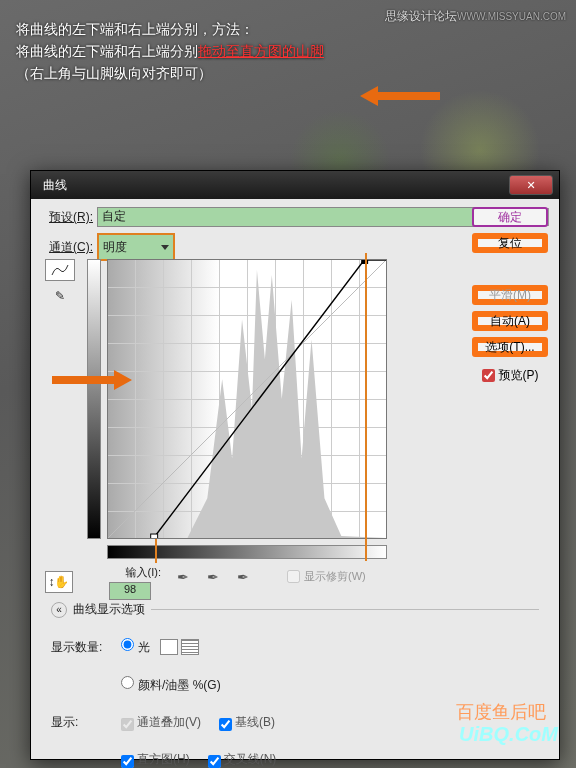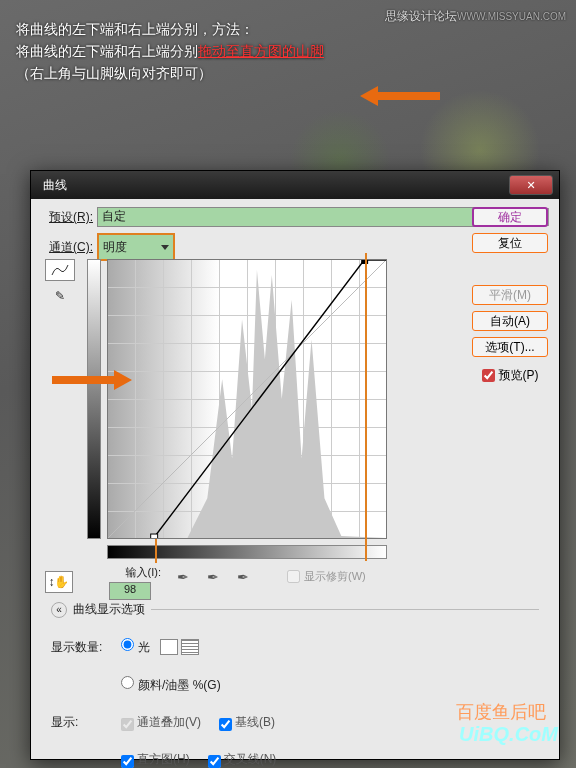--- a/index.html
+++ b/index.html
@@ -18,21 +18,21 @@
   .body{padding:8px 10px;font-size:12px;color:#222}
   .row{display:flex;align-items:center;margin-bottom:6px}
   .lbl{width:56px;text-align:right;padding-right:4px;text-decoration:underline}
   .lbln{text-decoration:none}
   .preset{flex:1;height:20px;background:#a5d6a5;border:1px solid #888;display:flex;justify-content:space-between;padding:0 4px;margin-right:6px}
   .preset .tri{border-left:4px solid transparent;border-right:4px solid transparent;border-top:5px solid #333}
   .menuico{width:20px;height:18px;border:1px solid #999;display:flex;align-items:center;justify-content:center;font-size:10px}
   .chsel{width:78px;height:20px;background:#a5d6a5;border:2px solid #e08020;display:flex;align-items:center;justify-content:space-between;padding:12px 4px}
   .chsel .tri{border-left:4px solid transparent;border-right:4px solid transparent;border-top:5px solid #333}
   .rpanel{position:absolute;right:10px;top:36px;width:78px;display:flex;flex-direction:column;gap:6px;align-items:center}
-  .btn{width:76px;height:20px;background:#f4f4f4;border:1px solid #f97316;border-radius:3px;font-size:12px;display:flex;align-items:center;justify-content:center;cursor:pointer}
+  .btn{width:76px;height:20px;background:#f4f4f4;border:6px solid #f97316;border-radius:3px;font-size:12px;display:flex;align-items:center;justify-content:center;cursor:pointer}
   .btn.hl{border:2px solid #a030a0;color:#a030a0}
   .btn.dim{color:#999}
   .chk{display:flex;align-items:center;gap:4px;font-size:12px;margin-top:4px}
   .chk input{accent-color:#d04040}
   .tool{width:30px;height:22px;border:1px solid #888;background:#fff;display:flex;align-items:center;justify-content:center;margin-bottom:4px}
   .graph{position:absolute;left:76px;top:88px;width:280px;height:280px;border:1px solid #777;background:linear-gradient(to right,#aaa 0,#fff 40%,#fff 100%)}
   .grid{position:absolute;inset:0;background-image:repeating-linear-gradient(to right,transparent 0,transparent 27px,#ccc 27px,#ccc 28px),repeating-linear-gradient(to bottom,transparent 0,transparent 27px,#ccc 27px,#ccc 28px)}
   .hist{position:absolute;bottom:0;left:0;right:0;height:100%;}
   .diag{position:absolute;inset:0}
   .grad-v{position:absolute;left:56px;top:88px;width:14px;height:280px;background:linear-gradient(to bottom,#fff,#000);border:1px solid #888}

